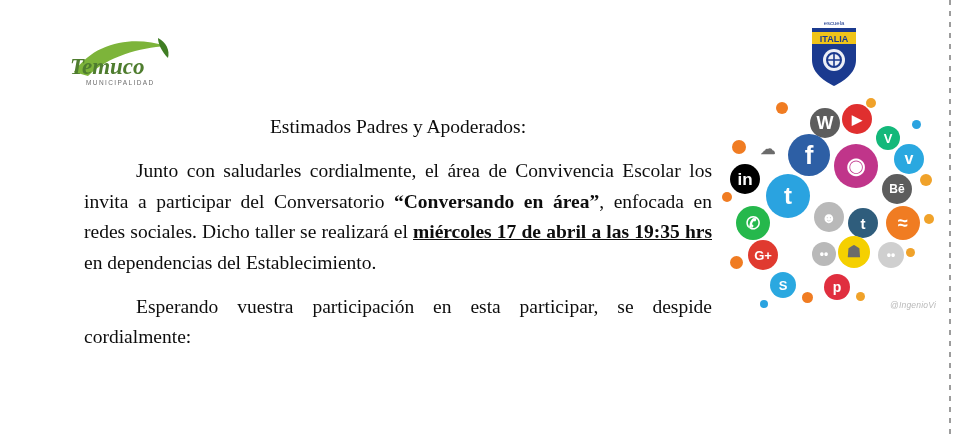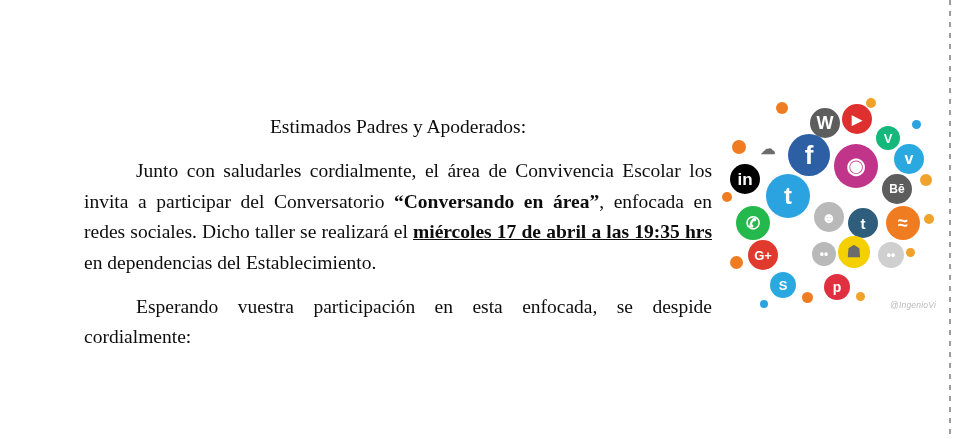--- a/index.html
+++ b/index.html
@@ -114,22 +114,41 @@
   b { font-weight: bold; }
   .u { text-decoration: underline; font-weight: bold; }
 </style>
 </head>
 <body>
 
 <div class="page">
 
   <div class="right-edge"></div>
 
+  <div class="muni-logo">
+    <svg width="120" height="62" viewBox="0 0 120 62" xmlns="http://www.w3.org/2000/svg">
+      <path d="M12 40 C34 8 74 4 104 14 C78 16 46 24 26 44 Z" fill="#7db43a"></path>
+      <path d="M96 6 C104 10 108 18 106 26 C100 20 96 12 96 6 Z" fill="#3f7d23"></path>
+      <text x="8" y="42" font-family="Liberation Serif, serif" font-style="italic" font-size="23" font-weight="bold" fill="#4f7d2f">Temuco</text>
+      <text x="24" y="53" font-family="Liberation Sans, sans-serif" font-size="6.5" letter-spacing="1.4" fill="#6d6d6d">MUNICIPALIDAD</text>
+    </svg>
+  </div>
 
 
+  <div class="crest">
+    <svg width="56" height="74" viewBox="0 0 56 74" xmlns="http://www.w3.org/2000/svg">
+      <text x="28" y="9" text-anchor="middle" font-family="Liberation Sans, sans-serif" font-size="6" fill="#1b3a8f">escuela</text>
+      <path d="M6 12 H50 V44 C50 58 36 66 28 70 C20 66 6 58 6 44 Z" fill="#1b3a8f"></path>
+      <rect x="6" y="16" width="44" height="12" fill="#f0c419"></rect>
+      <text x="28" y="26" text-anchor="middle" font-family="Liberation Sans, sans-serif" font-size="9" font-weight="bold" fill="#1b3a8f">ITALIA</text>
+      <circle cx="28" cy="44" r="11" fill="#ffffff" opacity="0.92"></circle>
+      <circle cx="28" cy="44" r="7" fill="none" stroke="#1b3a8f" stroke-width="2"></circle>
+      <path d="M28 37 L28 51 M21 44 L35 44" stroke="#1b3a8f" stroke-width="1.6"></path>
+    </svg>
+  </div>
 
   <div class="social-cloud" id="social-cloud">
     <div class="cloud-credit">@IngenioVi</div>
   <div class="dot" style="left: 60px; top: 6px; width: 12px; height: 12px; background: rgb(240, 124, 34);"></div>
       <div class="dot" style="left: 150px; top: 2px; width: 10px; height: 10px; background: rgb(240, 162, 42);"></div>
       <div class="dot" style="left: 196px; top: 24px; width: 9px; height: 9px; background: rgb(42, 163, 224);"></div>
       <div class="dot" style="left: 16px; top: 44px; width: 14px; height: 14px; background: rgb(240, 124, 34);"></div>
       <div class="dot" style="left: 204px; top: 78px; width: 12px; height: 12px; background: rgb(240, 162, 42);"></div>
       <div class="dot" style="left: 6px; top: 96px; width: 10px; height: 10px; background: rgb(240, 124, 34);"></div>
       <div class="dot" style="left: 208px; top: 118px; width: 10px; height: 10px; background: rgb(240, 162, 42);"></div>
@@ -158,16 +177,16 @@
       <div class="bubble" style="left: 162px; top: 146px; width: 26px; height: 26px; background: rgb(207, 207, 207); font-size: 12px;">••</div>
       <div class="bubble" style="left: 54px; top: 176px; width: 26px; height: 26px; background: rgb(42, 168, 224); font-size: 13px;">S</div>
       <div class="bubble" style="left: 108px; top: 178px; width: 26px; height: 26px; background: rgb(224, 47, 63); font-size: 14px;">p</div>
     </div>
 
   <div class="body-text">
     <p class="greeting">Estimados Padres y Apoderados:</p>
     <p class="indent">
       <span>Junto con saludarles cordialmente, el área de Convivencia Escolar los invita a participar del Conversatorio </span><b>“Conversando en área”</b><span>, enfocada en redes sociales. Dicho taller se realizará el </span><span class="u">miércoles 17 de abril a las 19:35 hrs</span><span> en dependencias del Establecimiento.</span>
     </p>
-    <p class="indent para-2">Esperando vuestra participación en esta enfocada, se despide cordialmente:</p>
+    <p class="indent para-2">Esperando vuestra participación en esta participar, se despide cordialmente:</p>
   </div>
 
 </div>
 
 </body></html>

